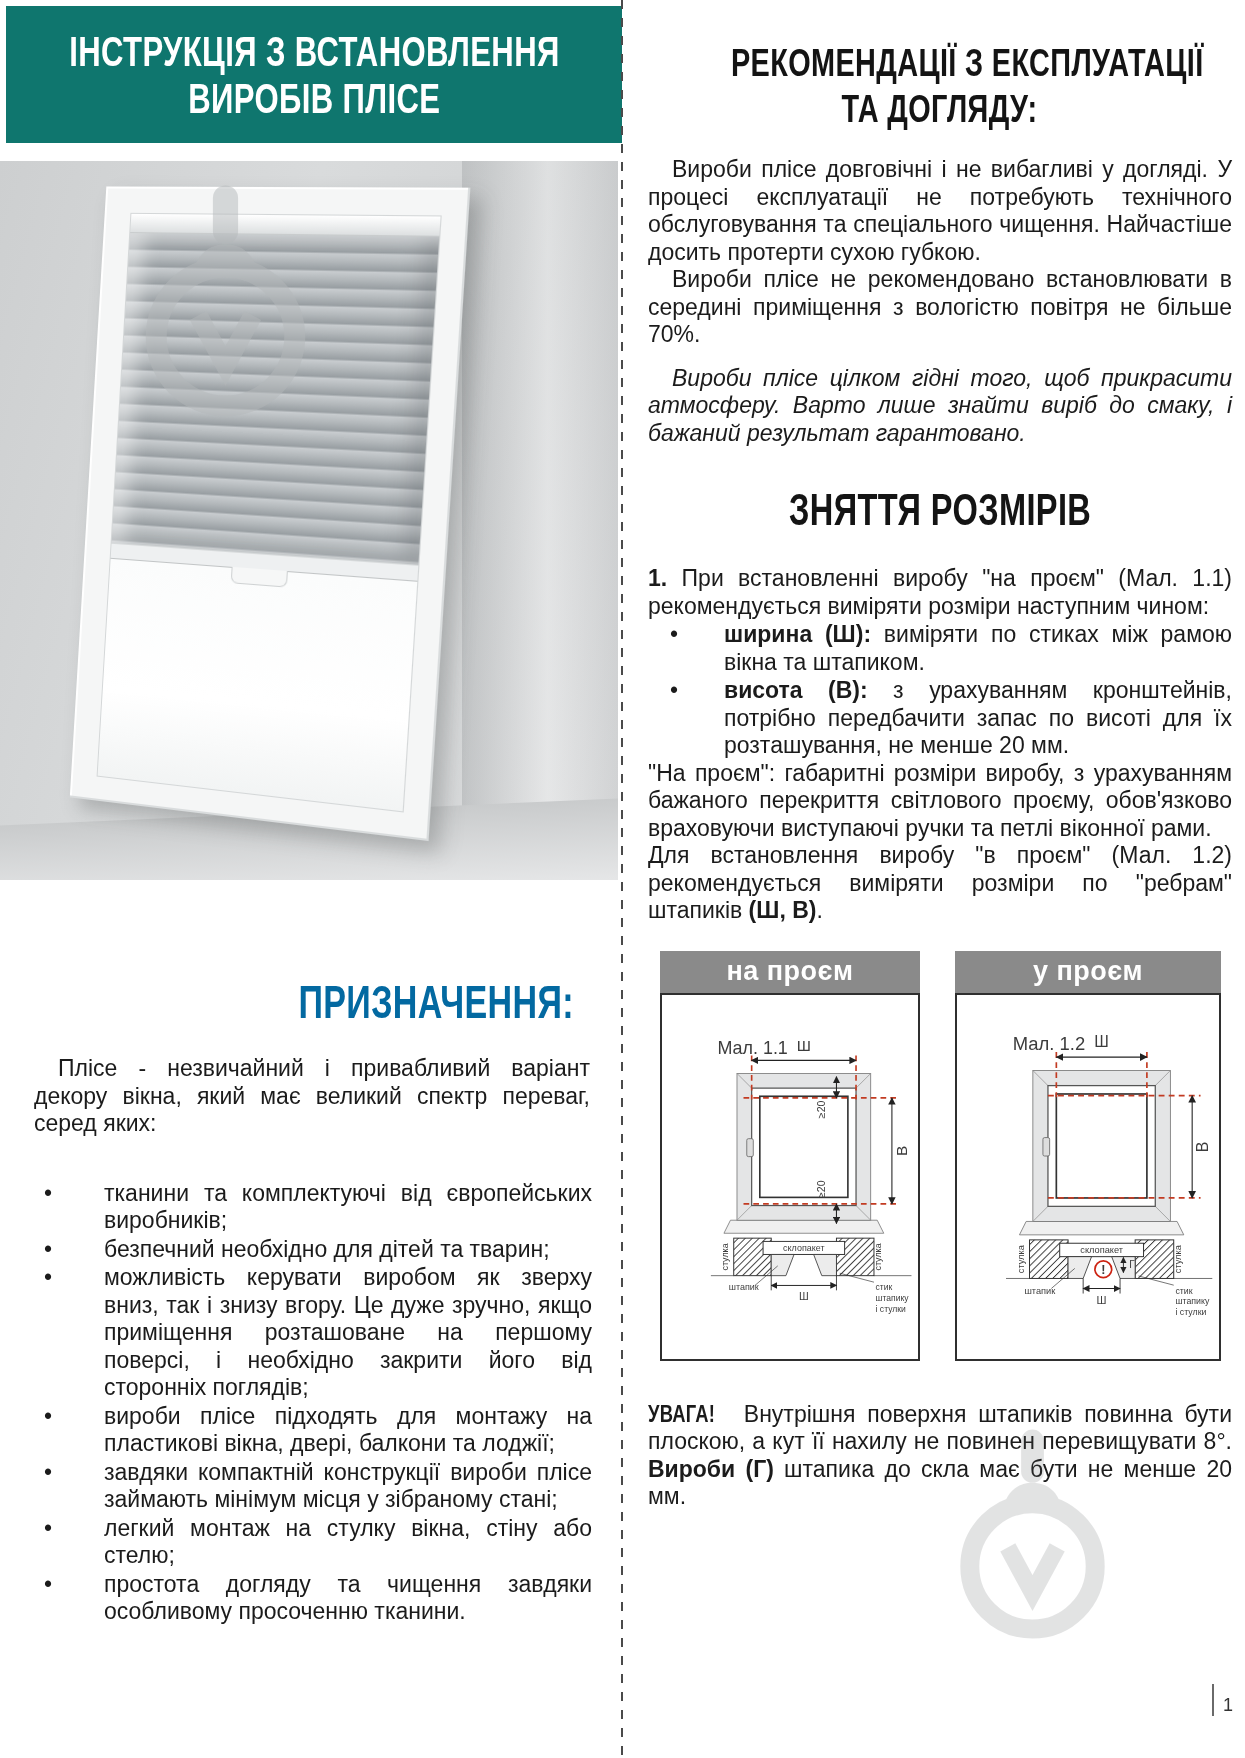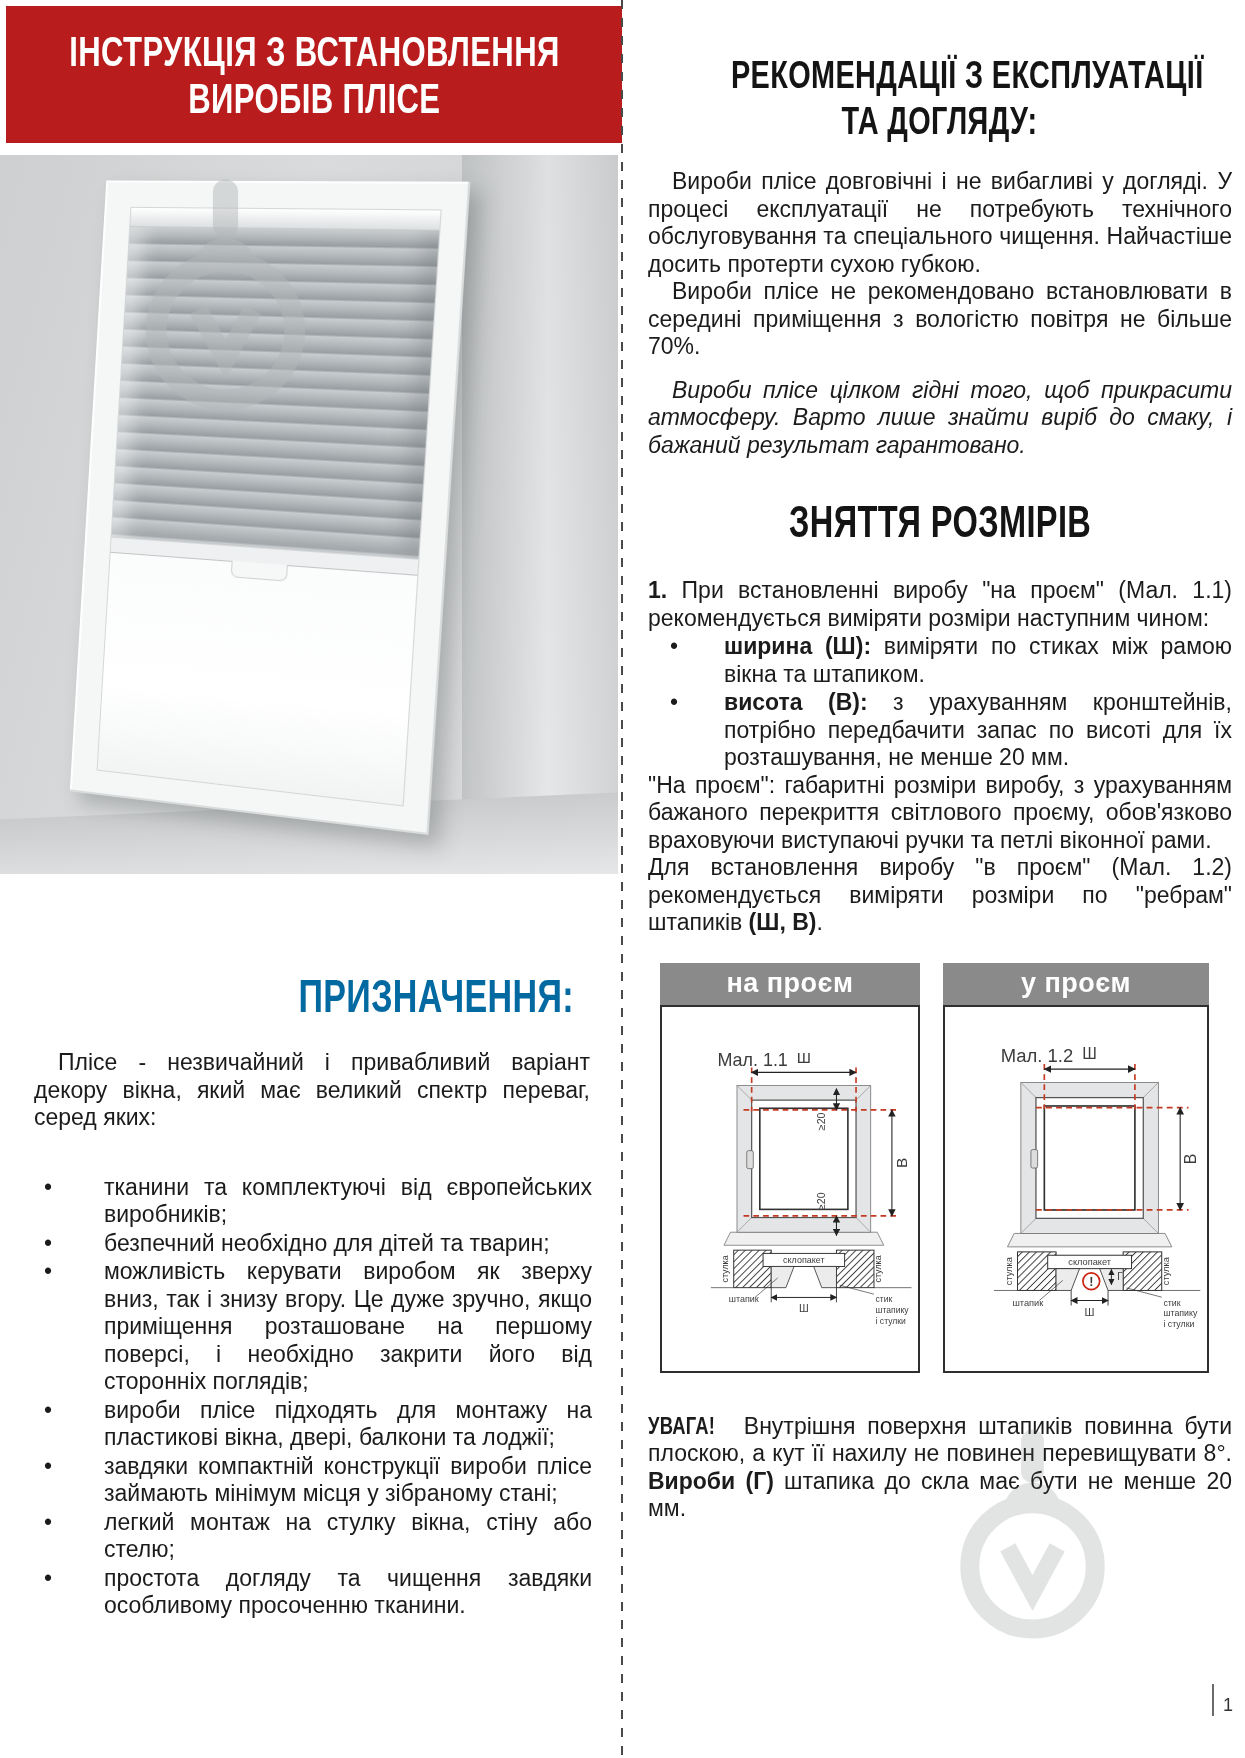--- a/index.html
+++ b/index.html
@@ -9,25 +9,25 @@
     -webkit-font-smoothing:antialiased;
   }
   
   .cond{display:inline-block;font-weight:bold;transform:scaleX(0.74);transform-origin:center;white-space:nowrap;letter-spacing:.5px;}
   .cond-inline{display:inline-block;font-weight:bold;transform:scaleX(0.8);transform-origin:left center;letter-spacing:.3px;}
   .jtext{text-align:justify;text-justify:inter-word;}
   .ind{text-indent:24px;}
   p{margin:0;}
   
   #leftcol{position:absolute;left:0;top:0;width:622px;}
-  #rightcol{position:absolute;left:640px;top:16px;width:592px;padding-left:8px;box-sizing:border-box;}
+  #rightcol{position:absolute;left:640px;top:4px;width:592px;padding-left:8px;box-sizing:border-box;}
   #divider{position:absolute;left:621px;top:0;width:2px;height:1758px;z-index:4;
     background-image:repeating-linear-gradient(180deg,#4a4a4a 0 9px,transparent 9px 18px);}
   
-  .header-band{margin:6px 0 12px 6px;width:616px;height:137px;background:#b91c1c;
+  .header-band{margin:6px 0 18px 6px;width:616px;height:137px;background:#0f766e;
     display:flex;flex-direction:column;align-items:center;justify-content:center;}
   .header-band .line{color:#fff;font-size:42px;line-height:47px;}
   .photo{position:relative;width:618px;height:719px;overflow:hidden;
     background:linear-gradient(105deg,#cdcfd0 0%,#d9dbdc 40%,#d3d5d6 66%,#e2e3e4 100%);}
   .ph-recess{position:absolute;right:0;top:0;width:156px;height:100%;
     background:linear-gradient(90deg,rgba(90,95,98,.18) 0%,rgba(255,255,255,.25) 55%,rgba(120,124,127,.15) 100%);}
   .ph-sill{position:absolute;left:-10px;right:-10px;bottom:-18px;height:86px;transform:skewY(-2.5deg);
     background:linear-gradient(180deg,#c9cbcc,#e7e8e9);}
   .ph-window{position:absolute;left:88px;top:26px;width:346px;height:612px;
     transform:perspective(1100px) rotateY(-12deg) rotate(3.5deg);transform-origin:left center;}
@@ -57,21 +57,21 @@
   .rp{font-size:23px;line-height:27.5px;}
   .care-p1{margin-top:24px;}
   .care-p3{margin-top:16px;font-style:italic;}
   .measure-h{margin-top:38px;text-align:center;font-size:44px;color:#141414;}
   .measure-p1{margin-top:30px;}
   .mrow{display:flex;margin-top:1px;}
   .mdot{width:28px;padding-left:22px;font-size:23px;line-height:27.5px;}
   .mtext{flex:1;padding-left:26px;font-size:23px;line-height:27.5px;}
   .figrow{display:flex;margin-left:12px;margin-top:26px;gap:23px;}
   .figcol1{width:260px;text-align:center;}
-  .figcol2{width:266px;}
+  .figcol2{width:266px;margin-left:12px;}
   .figbar{height:42px;background:#8a8a8a;color:#fff;display:flex;align-items:center;justify-content:center;
     font-weight:bold;font-size:27px;letter-spacing:.5px;}
   .figpanel{border:2px solid #2f2f2f;background:#fff;height:368px;box-sizing:border-box;padding-left:44px;}
   .figpanel svg{display:block;width:100%;height:100%;}
   .attention{margin-top:40px;}
   .pageno{position:absolute;left:1212px;top:1684px;height:32px;border-left:2px solid #6a6a6a;
     padding-left:9px;font-size:18px;color:#333;display:flex;align-items:flex-end;z-index:5;}
   svg text{font-family:"Liberation Sans",sans-serif;fill:#3c3c3c;}
 </style>
 </head>

